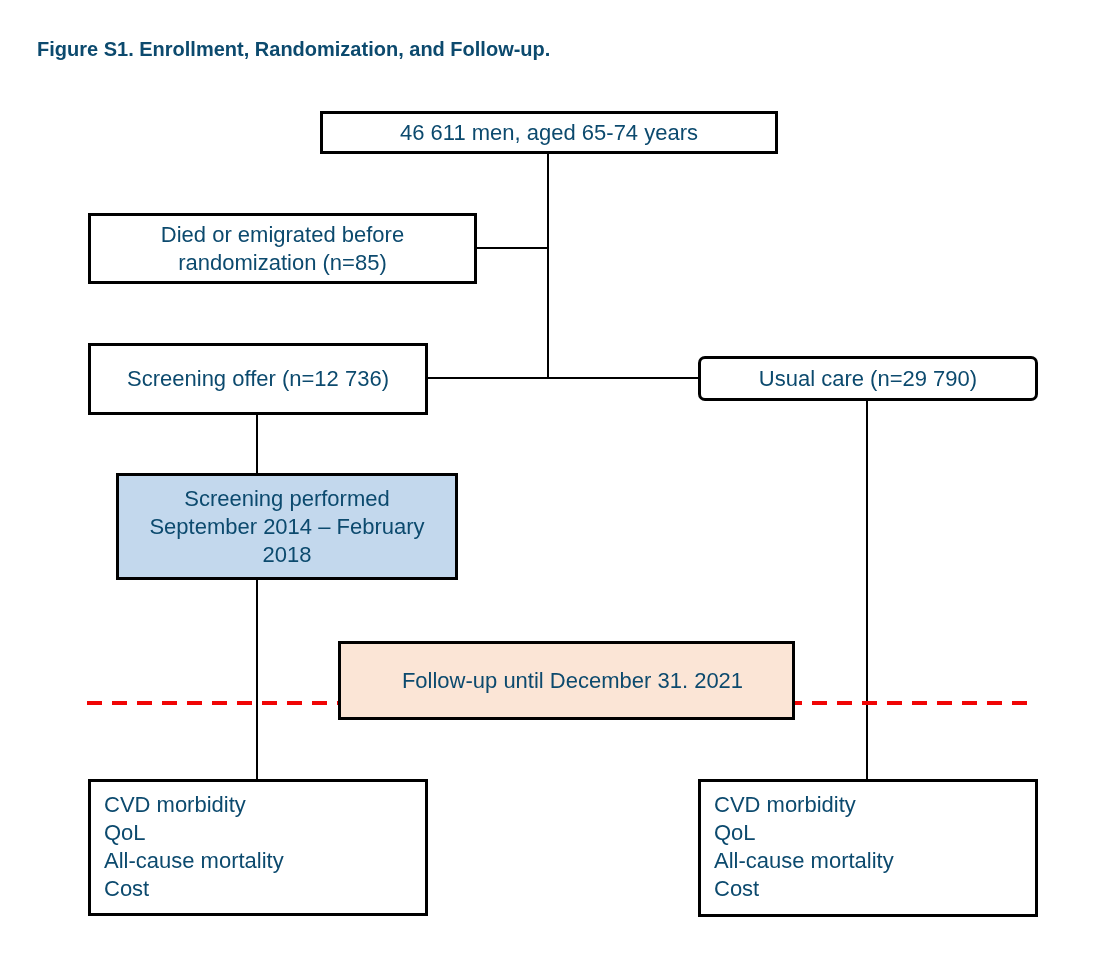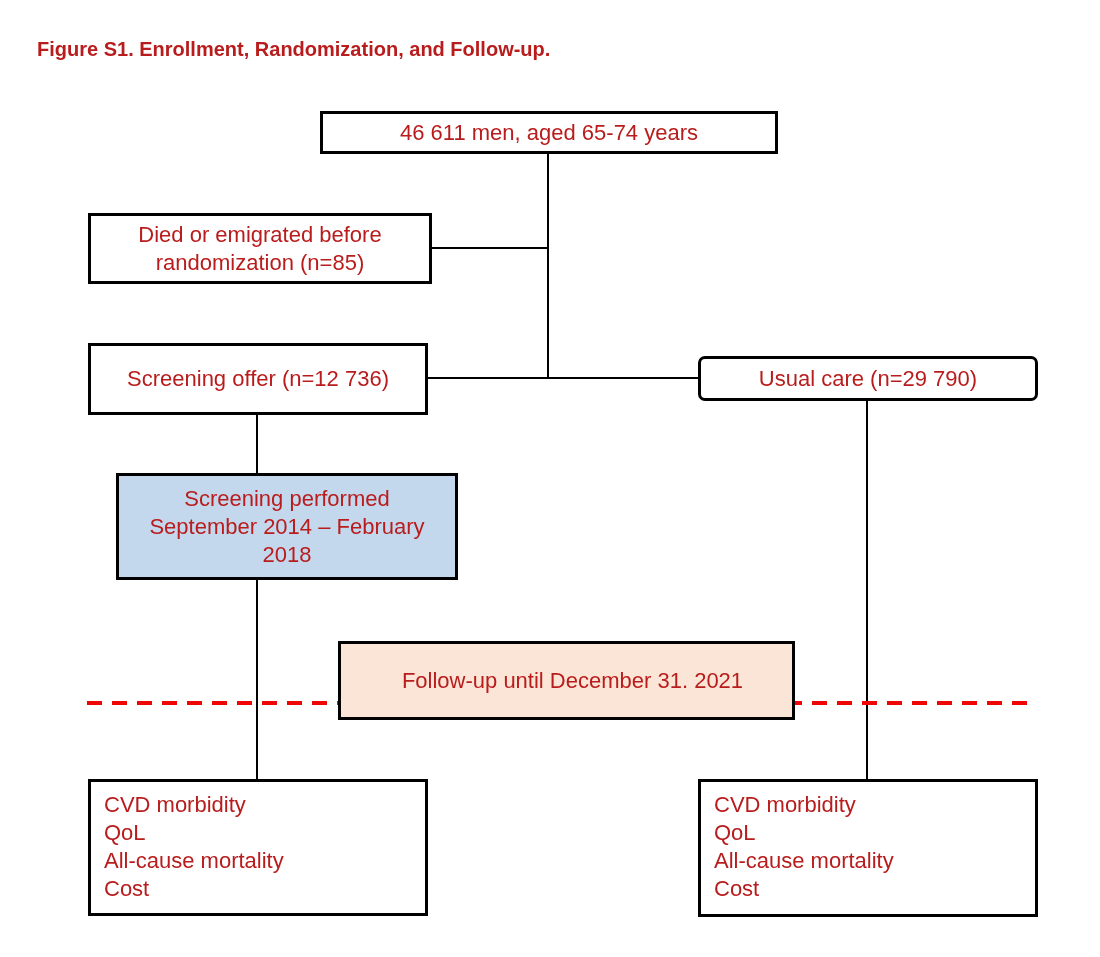--- a/index.html
+++ b/index.html
@@ -1,30 +1,30 @@
 <!DOCTYPE html>
 <html><head>
 <meta charset="utf-8">
 <style>
   html,body{margin:0;padding:0;background:#ffffff;}
   #canvas{
     position:relative;width:1100px;height:957px;background:#ffffff;overflow:hidden;
-    font-family:"Liberation Sans", sans-serif;color:#b91c1c;
+    font-family:"Liberation Sans", sans-serif;color:#0c4a6e;
   }
   .title{
     position:absolute;left:37px;top:38px;font-size:20px;font-weight:bold;letter-spacing:0;
   }
   .box{
     position:absolute;box-sizing:border-box;border:3px solid #000;background:#fff;
     display:flex;flex-direction:column;justify-content:center;align-items:center;
     font-size:22px;line-height:28px;text-align:center;z-index:2;
   }
   .box span{display:block;}
   #box-population{left:320px;top:111px;width:458px;height:43px;}
-  #box-excluded{left:88px;top:213px;width:344px;height:71px;}
+  #box-excluded{left:88px;top:213px;width:389px;height:71px;}
   #box-screening{left:88px;top:343px;width:340px;height:72px;}
   #box-usualcare{left:698px;top:356px;width:340px;height:45px;border-radius:7px;}
   #box-period{left:86px;top:473px;width:342px;height:107px;background:#c3d8ed;margin-left:30px;}
   #box-followup{left:338px;top:641px;width:457px;height:79px;background:#fbe5d6;padding-left:12px;}
   #box-outcomes-screening{left:88px;top:779px;width:340px;height:137px;
     justify-content:flex-start;align-items:flex-start;text-align:left;padding:9px 0 0 13px;}
   #box-outcomes-usual{left:698px;top:779px;width:340px;height:138px;
     justify-content:flex-start;align-items:flex-start;text-align:left;padding:9px 0 0 13px;}
   .line{position:absolute;background:#000;z-index:1;}
   #vline-top{left:547px;top:154px;width:2px;height:224px;}

